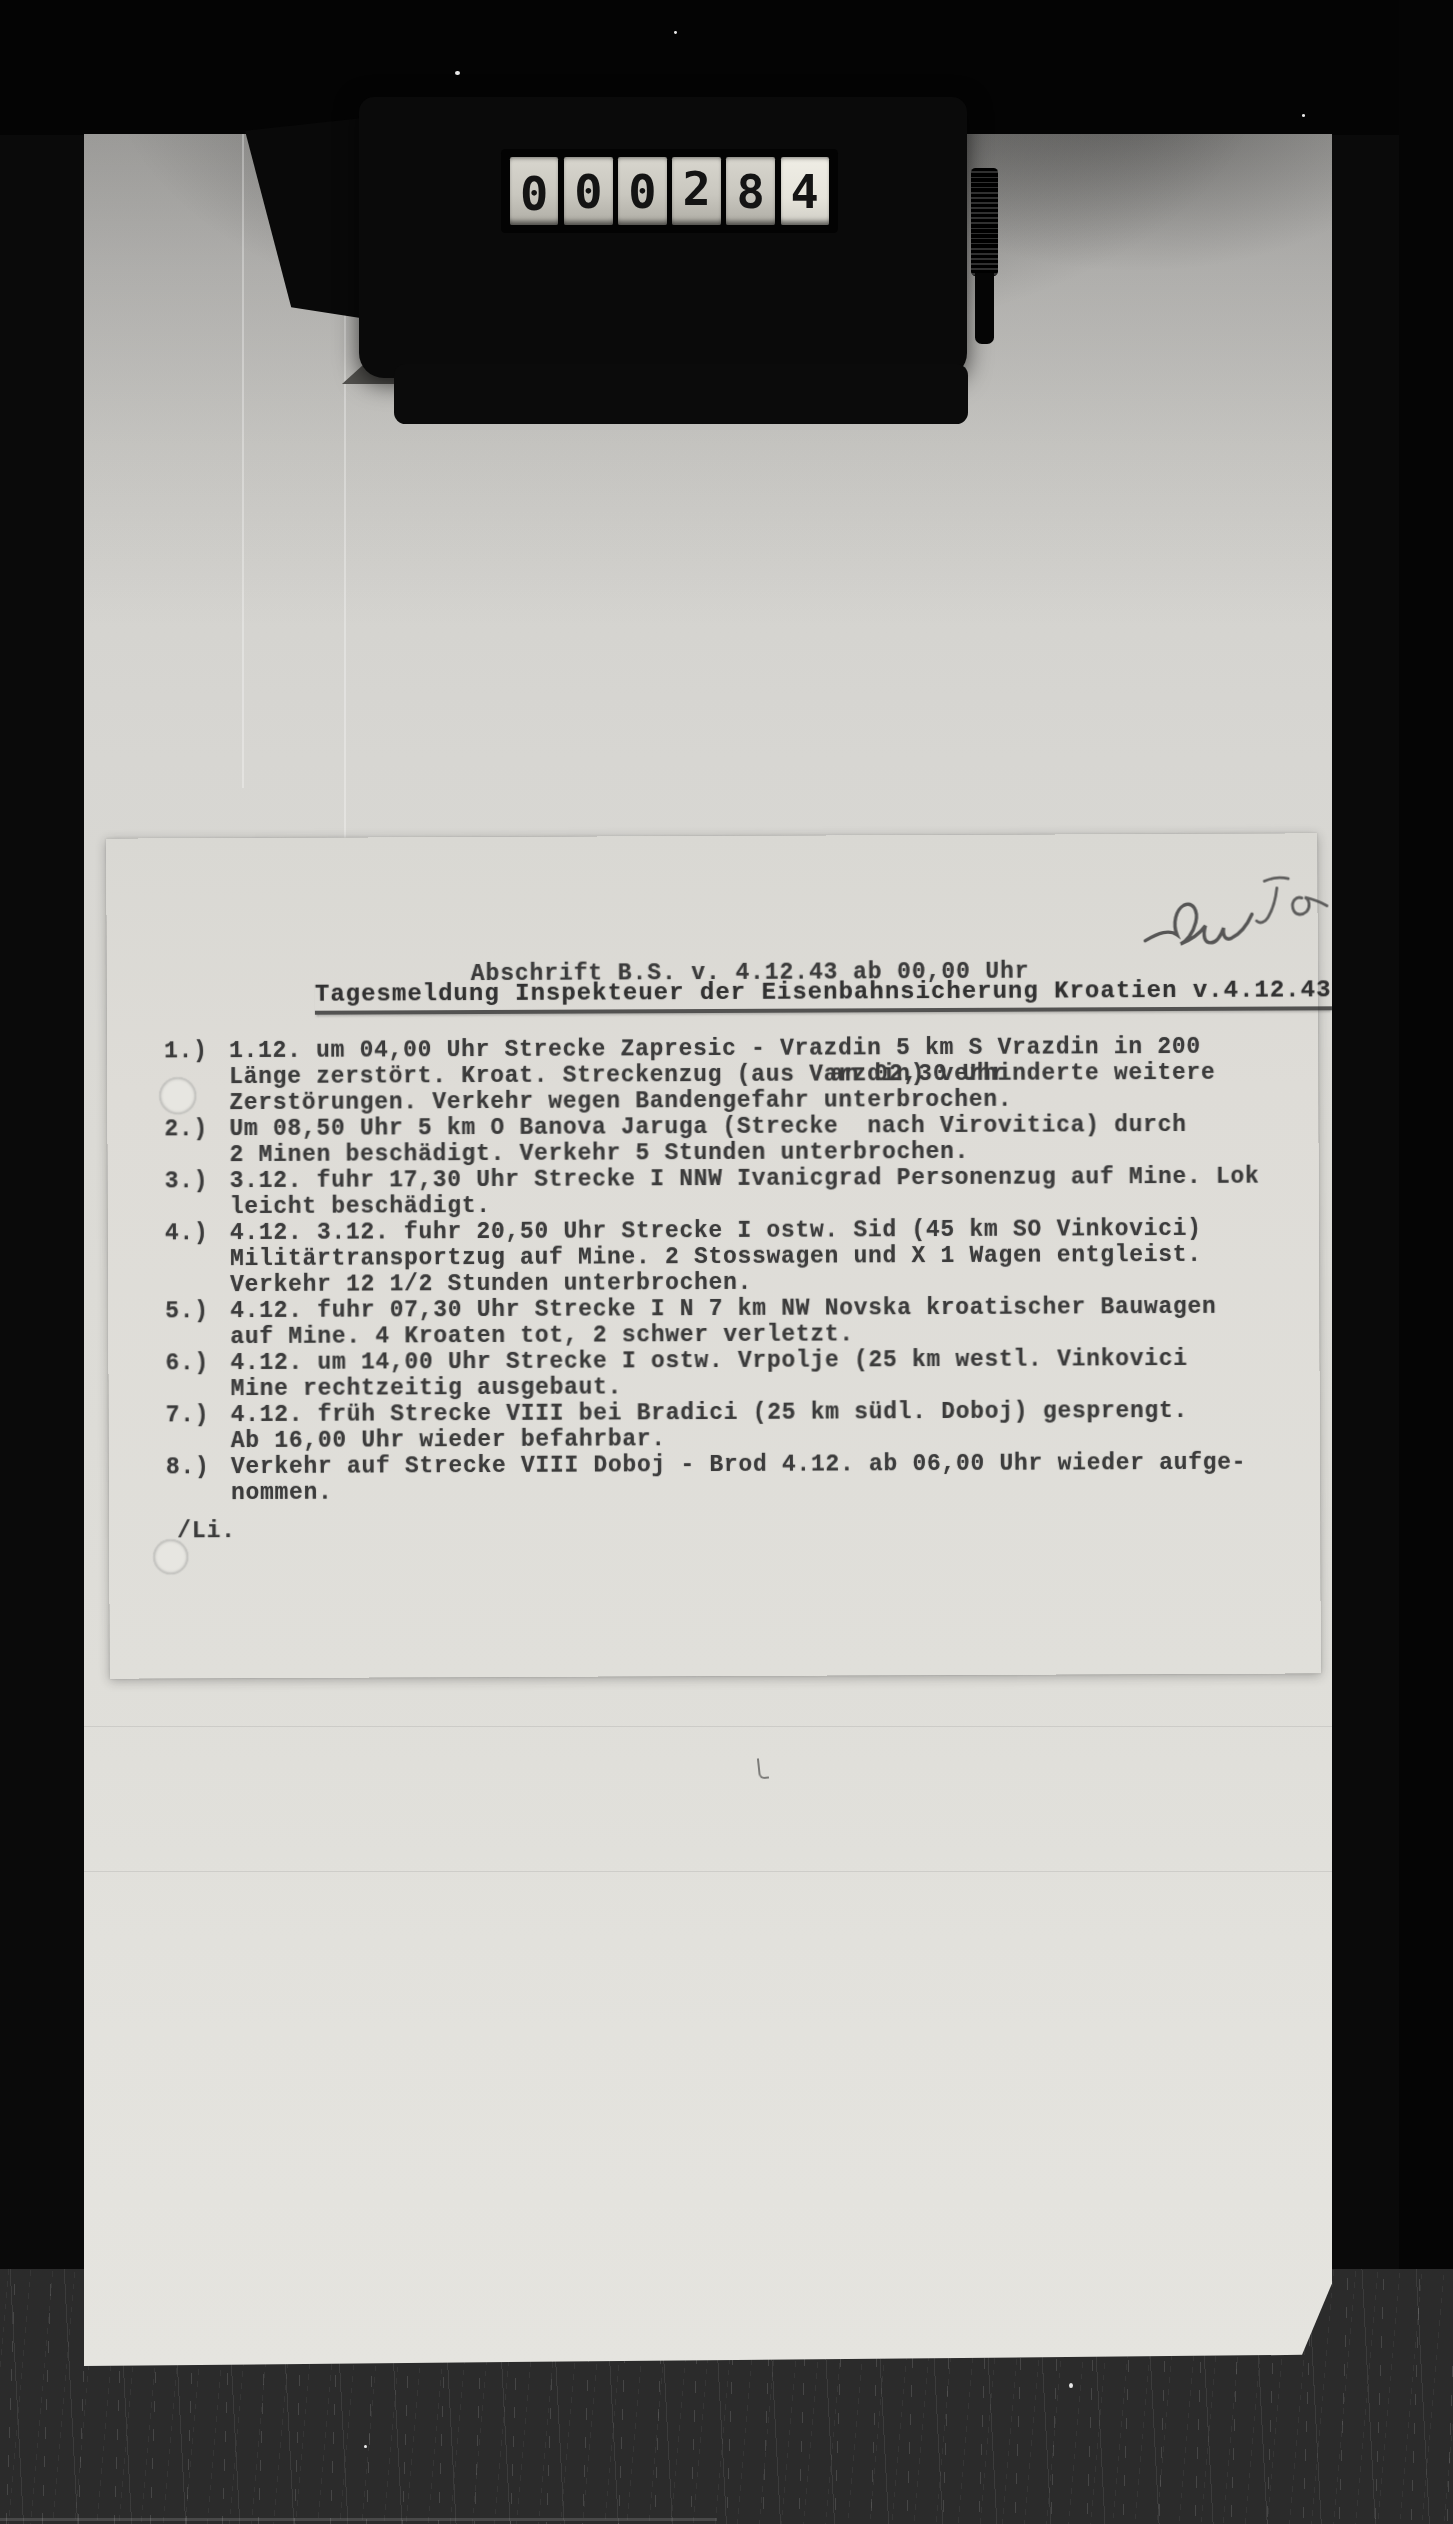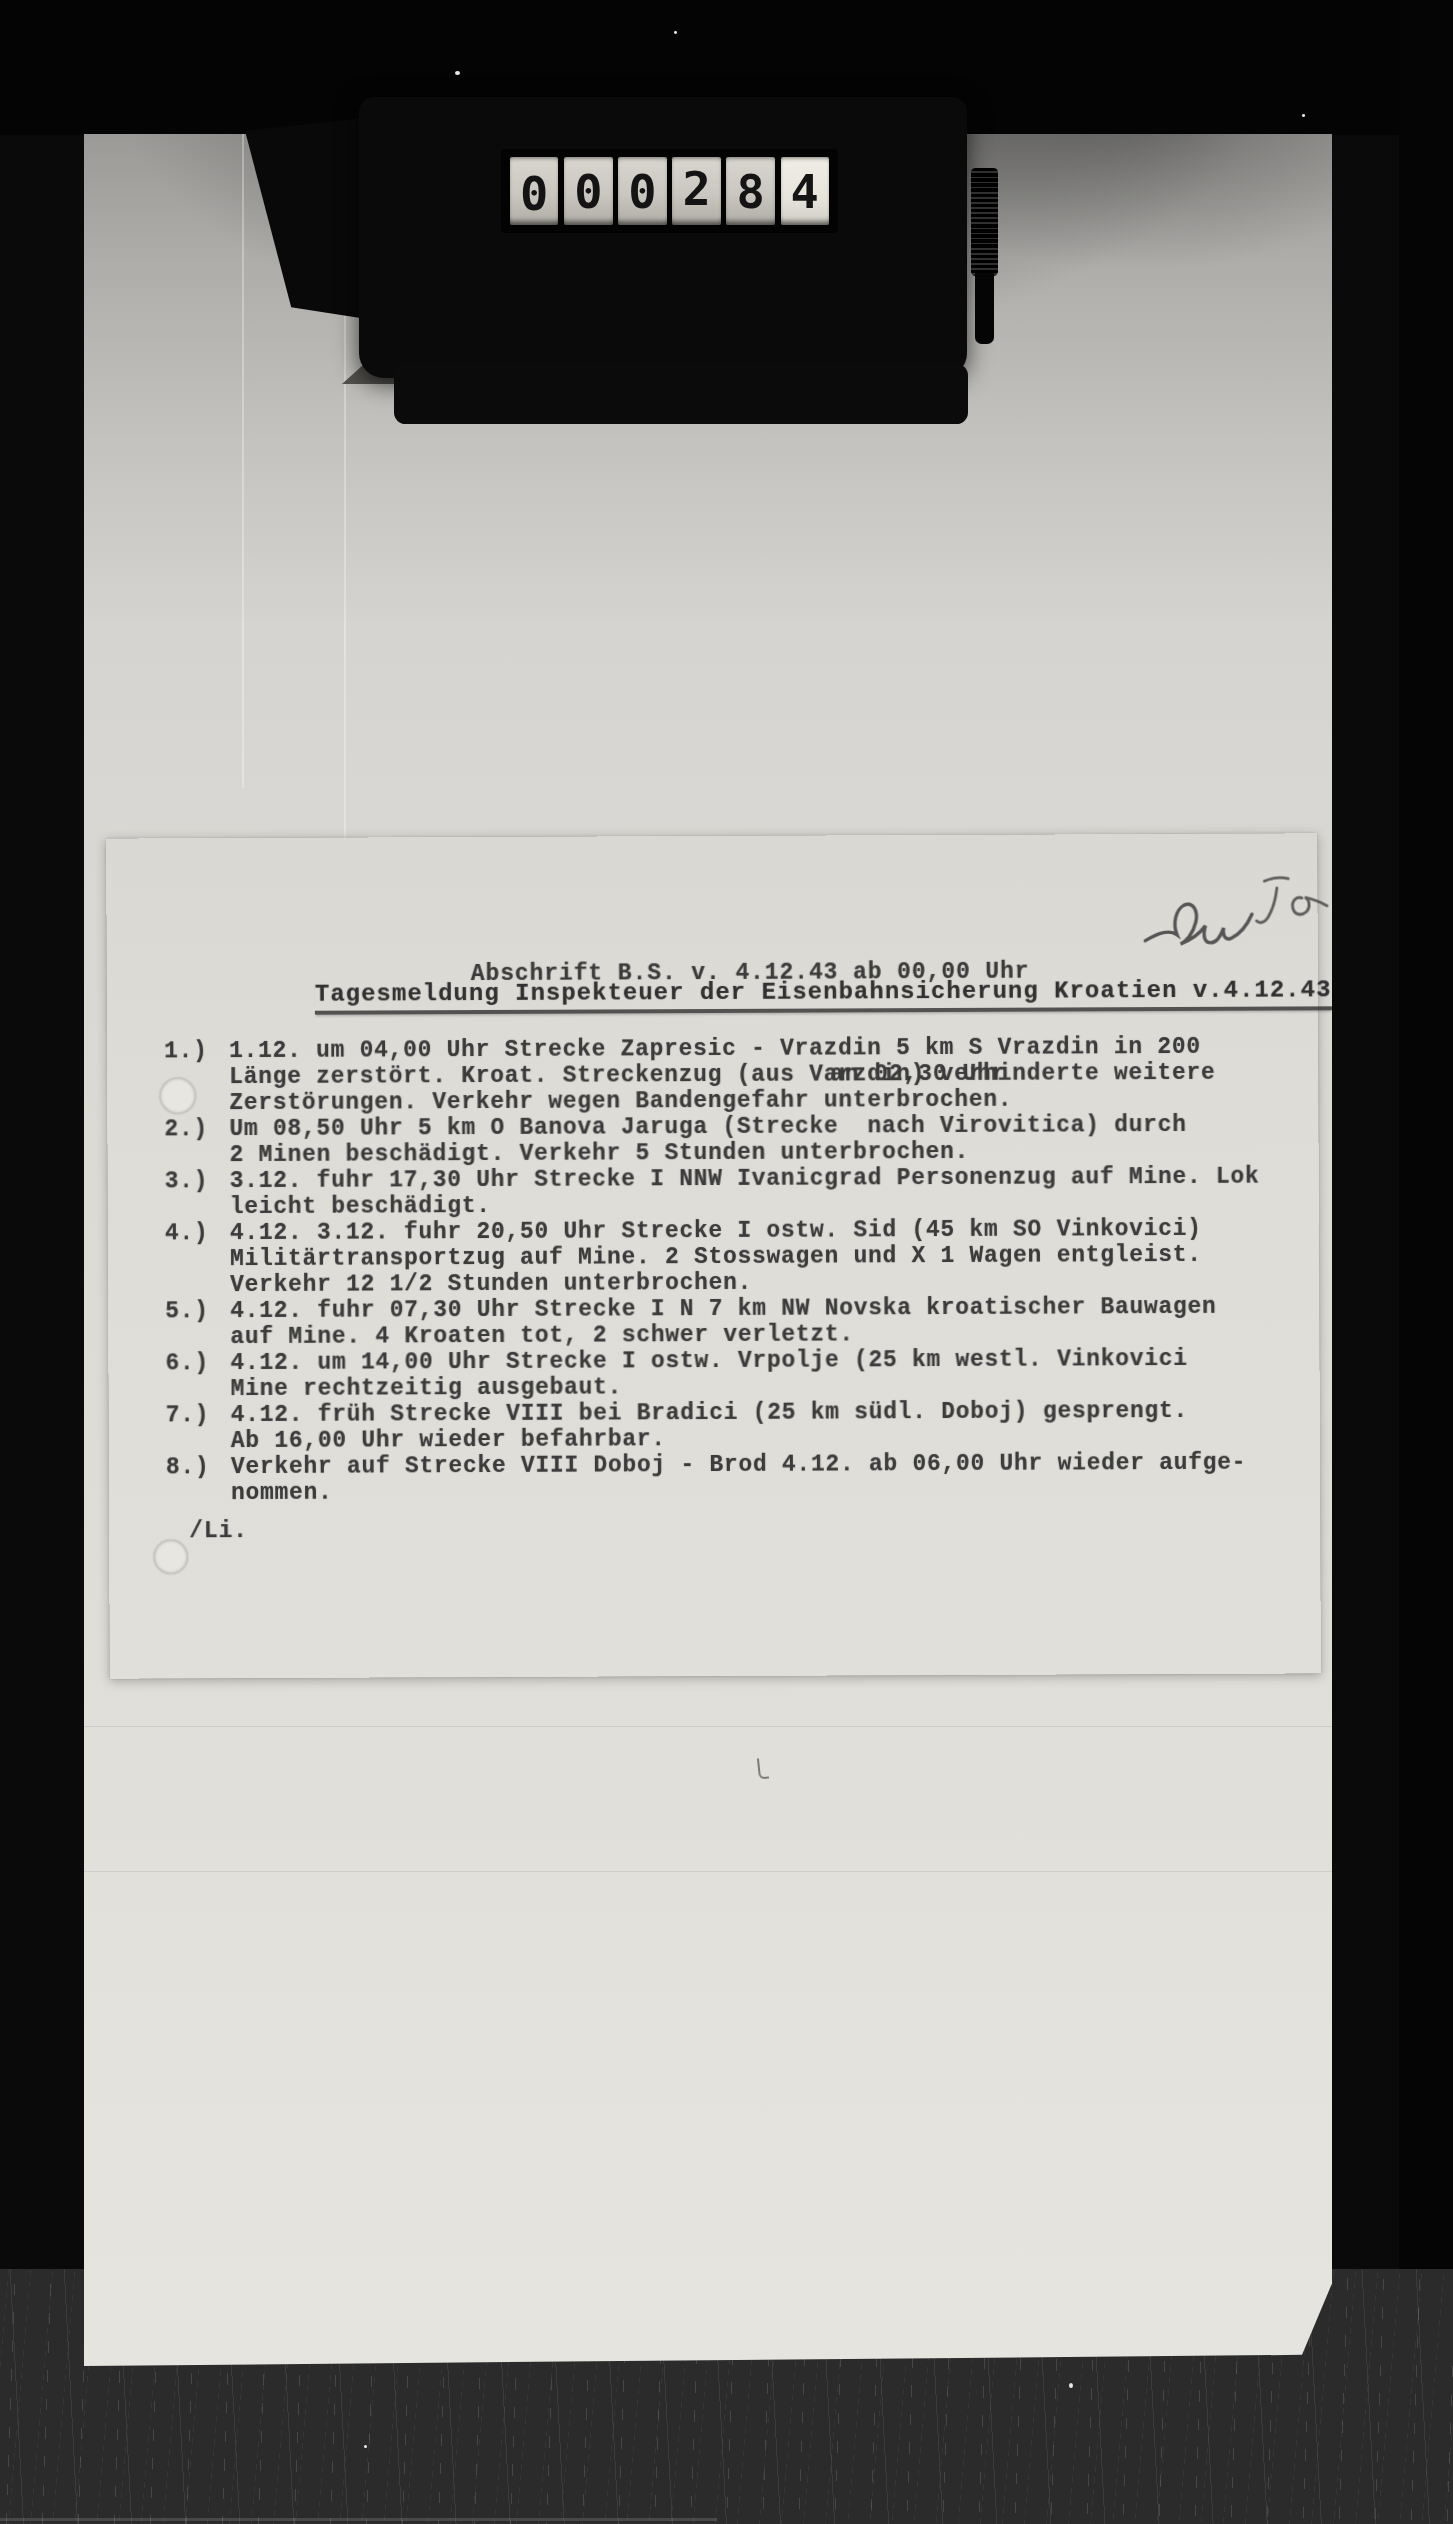--- a/index.html
+++ b/index.html
@@ -74,21 +74,21 @@
     filter:blur(0.3px);color:#3b3b3b;font-weight:700;}
   .typed-inner *{text-shadow:0 0 1.1px rgba(60,60,60,.45);}
   .heading{position:absolute;left:364px;top:52px;font-size:23px;letter-spacing:0.9px;line-height:34px;white-space:pre;}
   .heading-l2{margin-left:26ch;}
   .title{position:absolute;left:208px;top:143px;font-size:24px;letter-spacing:1px;color:#313131;
     padding-bottom:3.4px;border-bottom:4.5px solid rgba(43,43,43,.78);box-shadow:0 2.8px 2.3px -0.6px rgba(43,43,43,.35);white-space:pre;}
   .list{position:absolute;left:57px;top:200px;width:1134px;font-size:23px;letter-spacing:0.7px;line-height:26px;}
   .item{display:flex;}
   .item-num{width:65px;flex:none;}
   .item-text{white-space:pre-wrap;}
-  .sig{position:absolute;left:80px;top:680px;font-size:23px;letter-spacing:0.9px;}
+  .sig{position:absolute;left:68px;top:680px;font-size:23px;letter-spacing:0.9px;}
   .hole{position:absolute;border-radius:50%;background:#e7e6e1;
     box-shadow:inset 0 0 2.8px rgba(90,90,90,.55), 0 0 1.1px rgba(130,130,130,.5);
     border:1.1px solid rgba(140,140,140,.35);}
   .hole-1{left:52px;top:239px;width:35px;height:35px;}
   .hole-2{left:44px;top:701px;width:33px;height:33px;}
   .handwriting{position:absolute;left:1035px;top:35px;width:188px;height:108px;}
   .handwriting svg{width:100%;height:100%;}
   .sr{position:absolute;width:0.6px;height:0.6px;overflow:hidden;opacity:0;}
 </style>
 </head>

